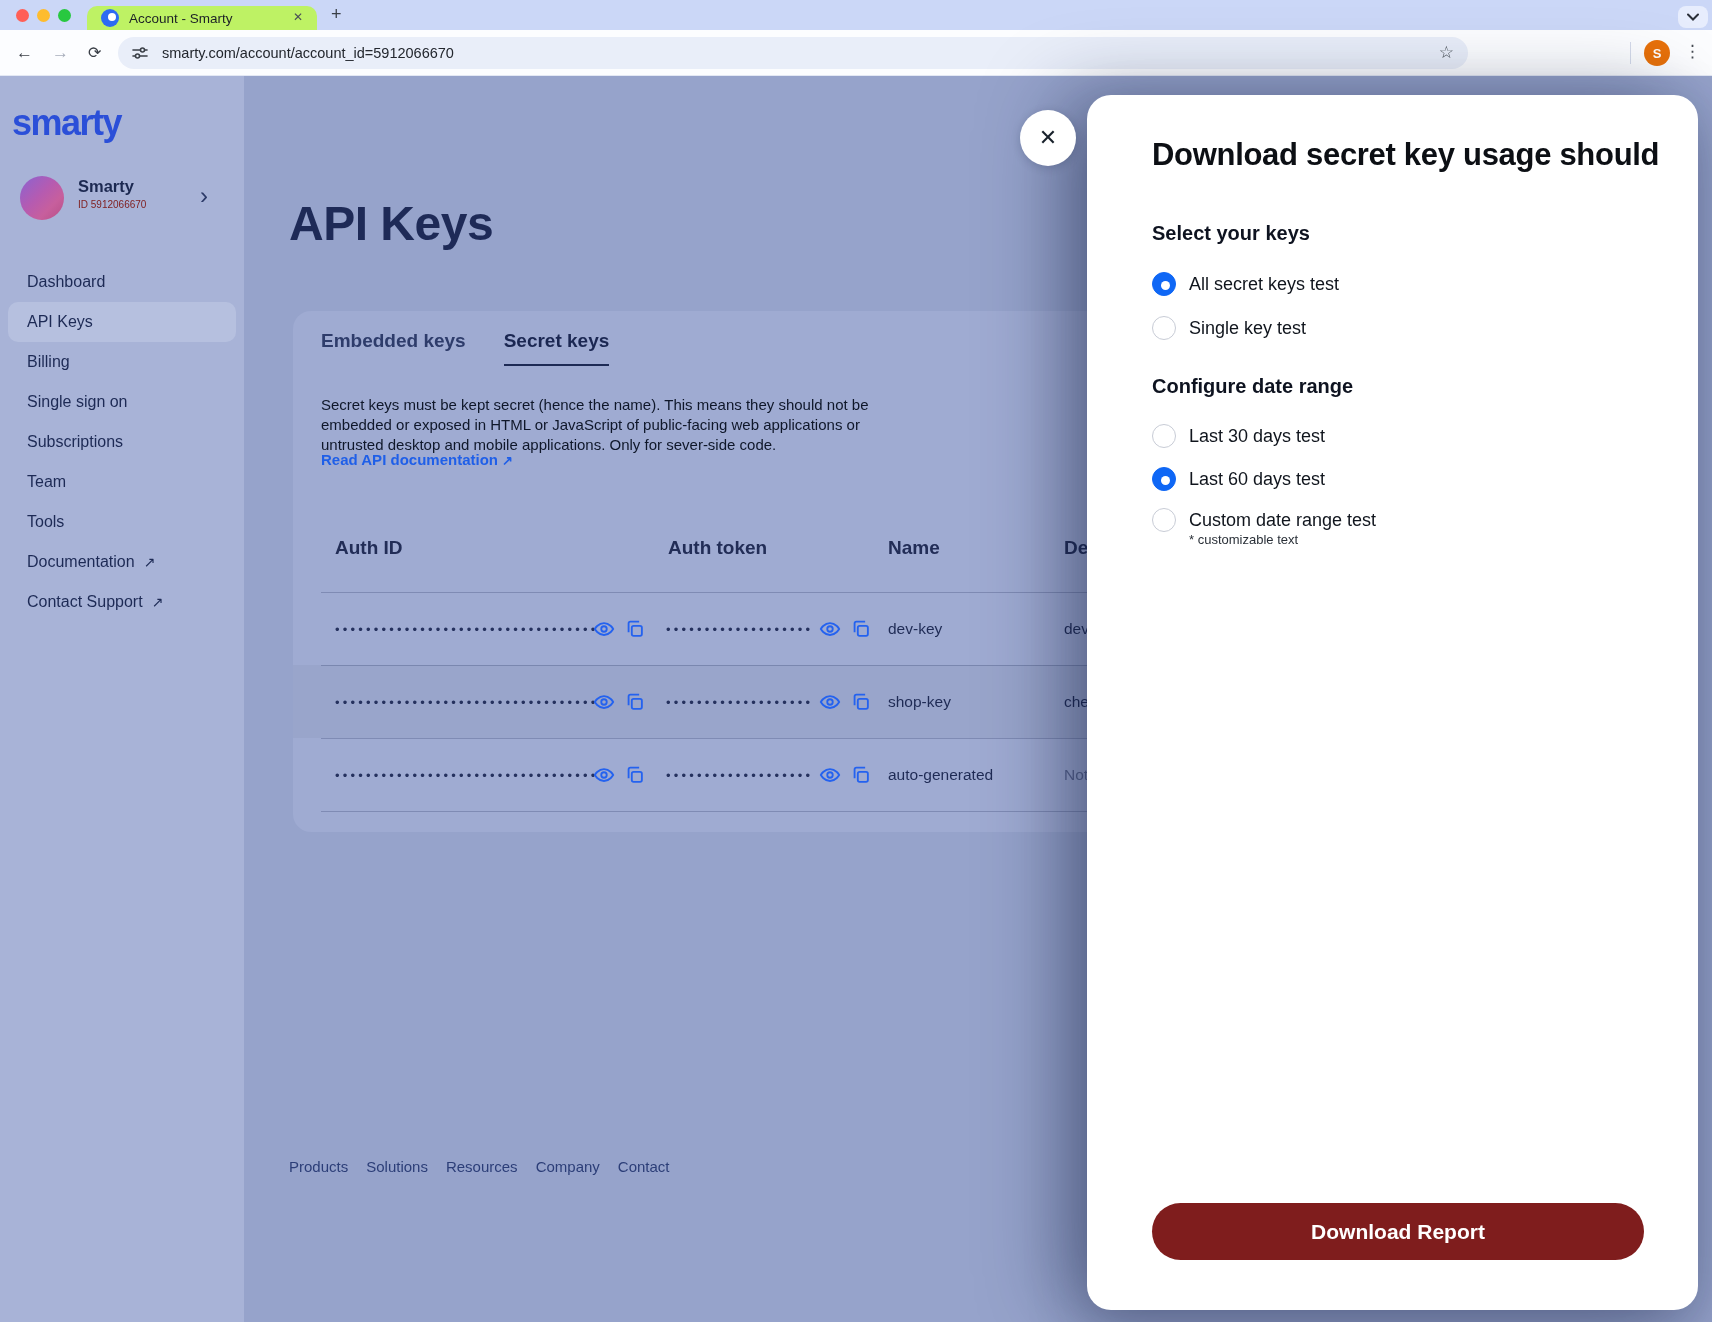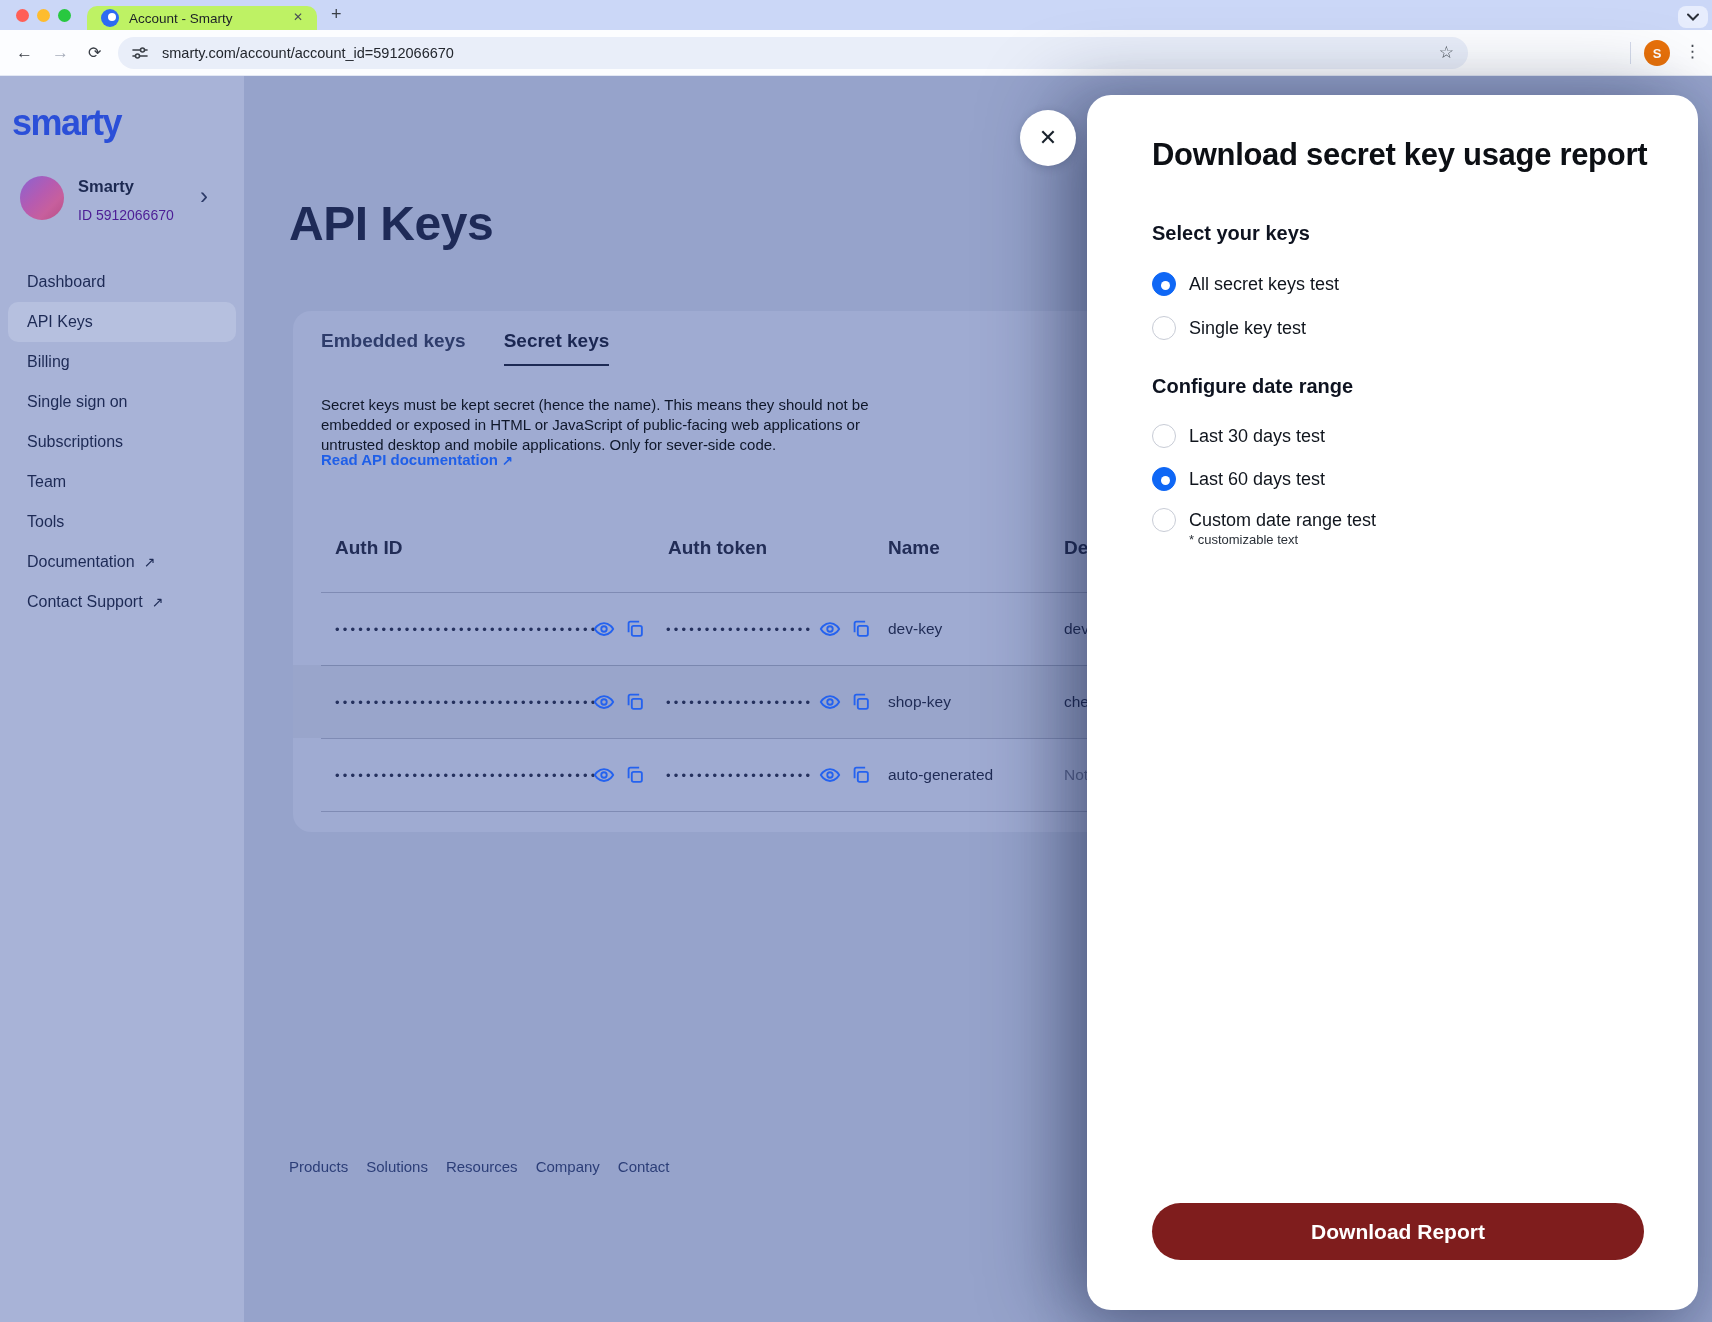--- a/index.html
+++ b/index.html
@@ -31,21 +31,21 @@
                 display:flex; align-items:center; justify-content:center; font-size:13px; font-weight:700; color:#fff; }
   .kebab { position:absolute; left:1684px; top:11px; font-size:17px; color:#454a52; }
 
   
   .sidebar { position:absolute; left:0; top:76px; width:244px; height:1246px; background:#a8b3d7; }
   .logo { position:absolute; left:12px; top:26px; font-size:36px; font-weight:800; letter-spacing:-1.5px; color:#2b4fd8; }
   .account { position:absolute; left:0; top:98px; width:244px; height:52px; }
   .account .av { position:absolute; left:20px; top:2px; width:44px; height:44px; border-radius:50%;
                  background:linear-gradient(135deg,#8a63d2 0%,#b65bb0 45%,#c75f9d 70%,#b64f86 100%); }
   .account .nm { position:absolute; left:78px; top:3px; font-size:16.5px; font-weight:600; color:#1c2951; }
-  .account .id { position:absolute; left:78px; top:33px; font-size:14px; color:#4c1d95; }
+  .account .id { position:absolute; left:78px; top:25px; font-size:10px; color:#7f1d1d; }
   .account .chev { position:absolute; left:200px; top:8px; font-size:24px; color:#2c3a68; }
   .nav { position:absolute; left:8px; top:186px; width:228px; }
   .nav-item { position:relative; height:40px; display:flex; align-items:center; padding-left:19px;
               font-size:16px; font-weight:500; color:#1d2a55; border-radius:10px; }
   .nav-item.active { background:#b6c0df; }
   .nav-item .ext { margin-left:9px; font-size:14px; color:#1d2a55; }
 
   .h1 { position:absolute; left:289px; top:196px; font-size:48px; font-weight:700; letter-spacing:-0.5px; color:#1e2a57; }
 
   .card { position:absolute; left:293px; top:311px; width:1347px; height:521px; background:#9fabd2; border-radius:18px; }
@@ -294,21 +294,21 @@
   <span>Resources</span>
   <span>Company</span>
   <span>Contact</span>
 </div>
 
 <div class="drawer-close">
     <span>✕</span>
   </div>
 
 <aside class="drawer">
-  <div class="d-title">Download secret key usage report</div>
+  <div class="d-title">Download secret key usage should</div>
 
   <div class="d-h2 dh-keys">Select your keys</div>
   <div class="opt o0 selected">
     <span class="radio"></span>
     <span class="olabel">All secret keys test</span>
   </div>
   <div class="opt o1">
     <span class="radio"></span>
     <span class="olabel">Single key test</span>
   </div>

